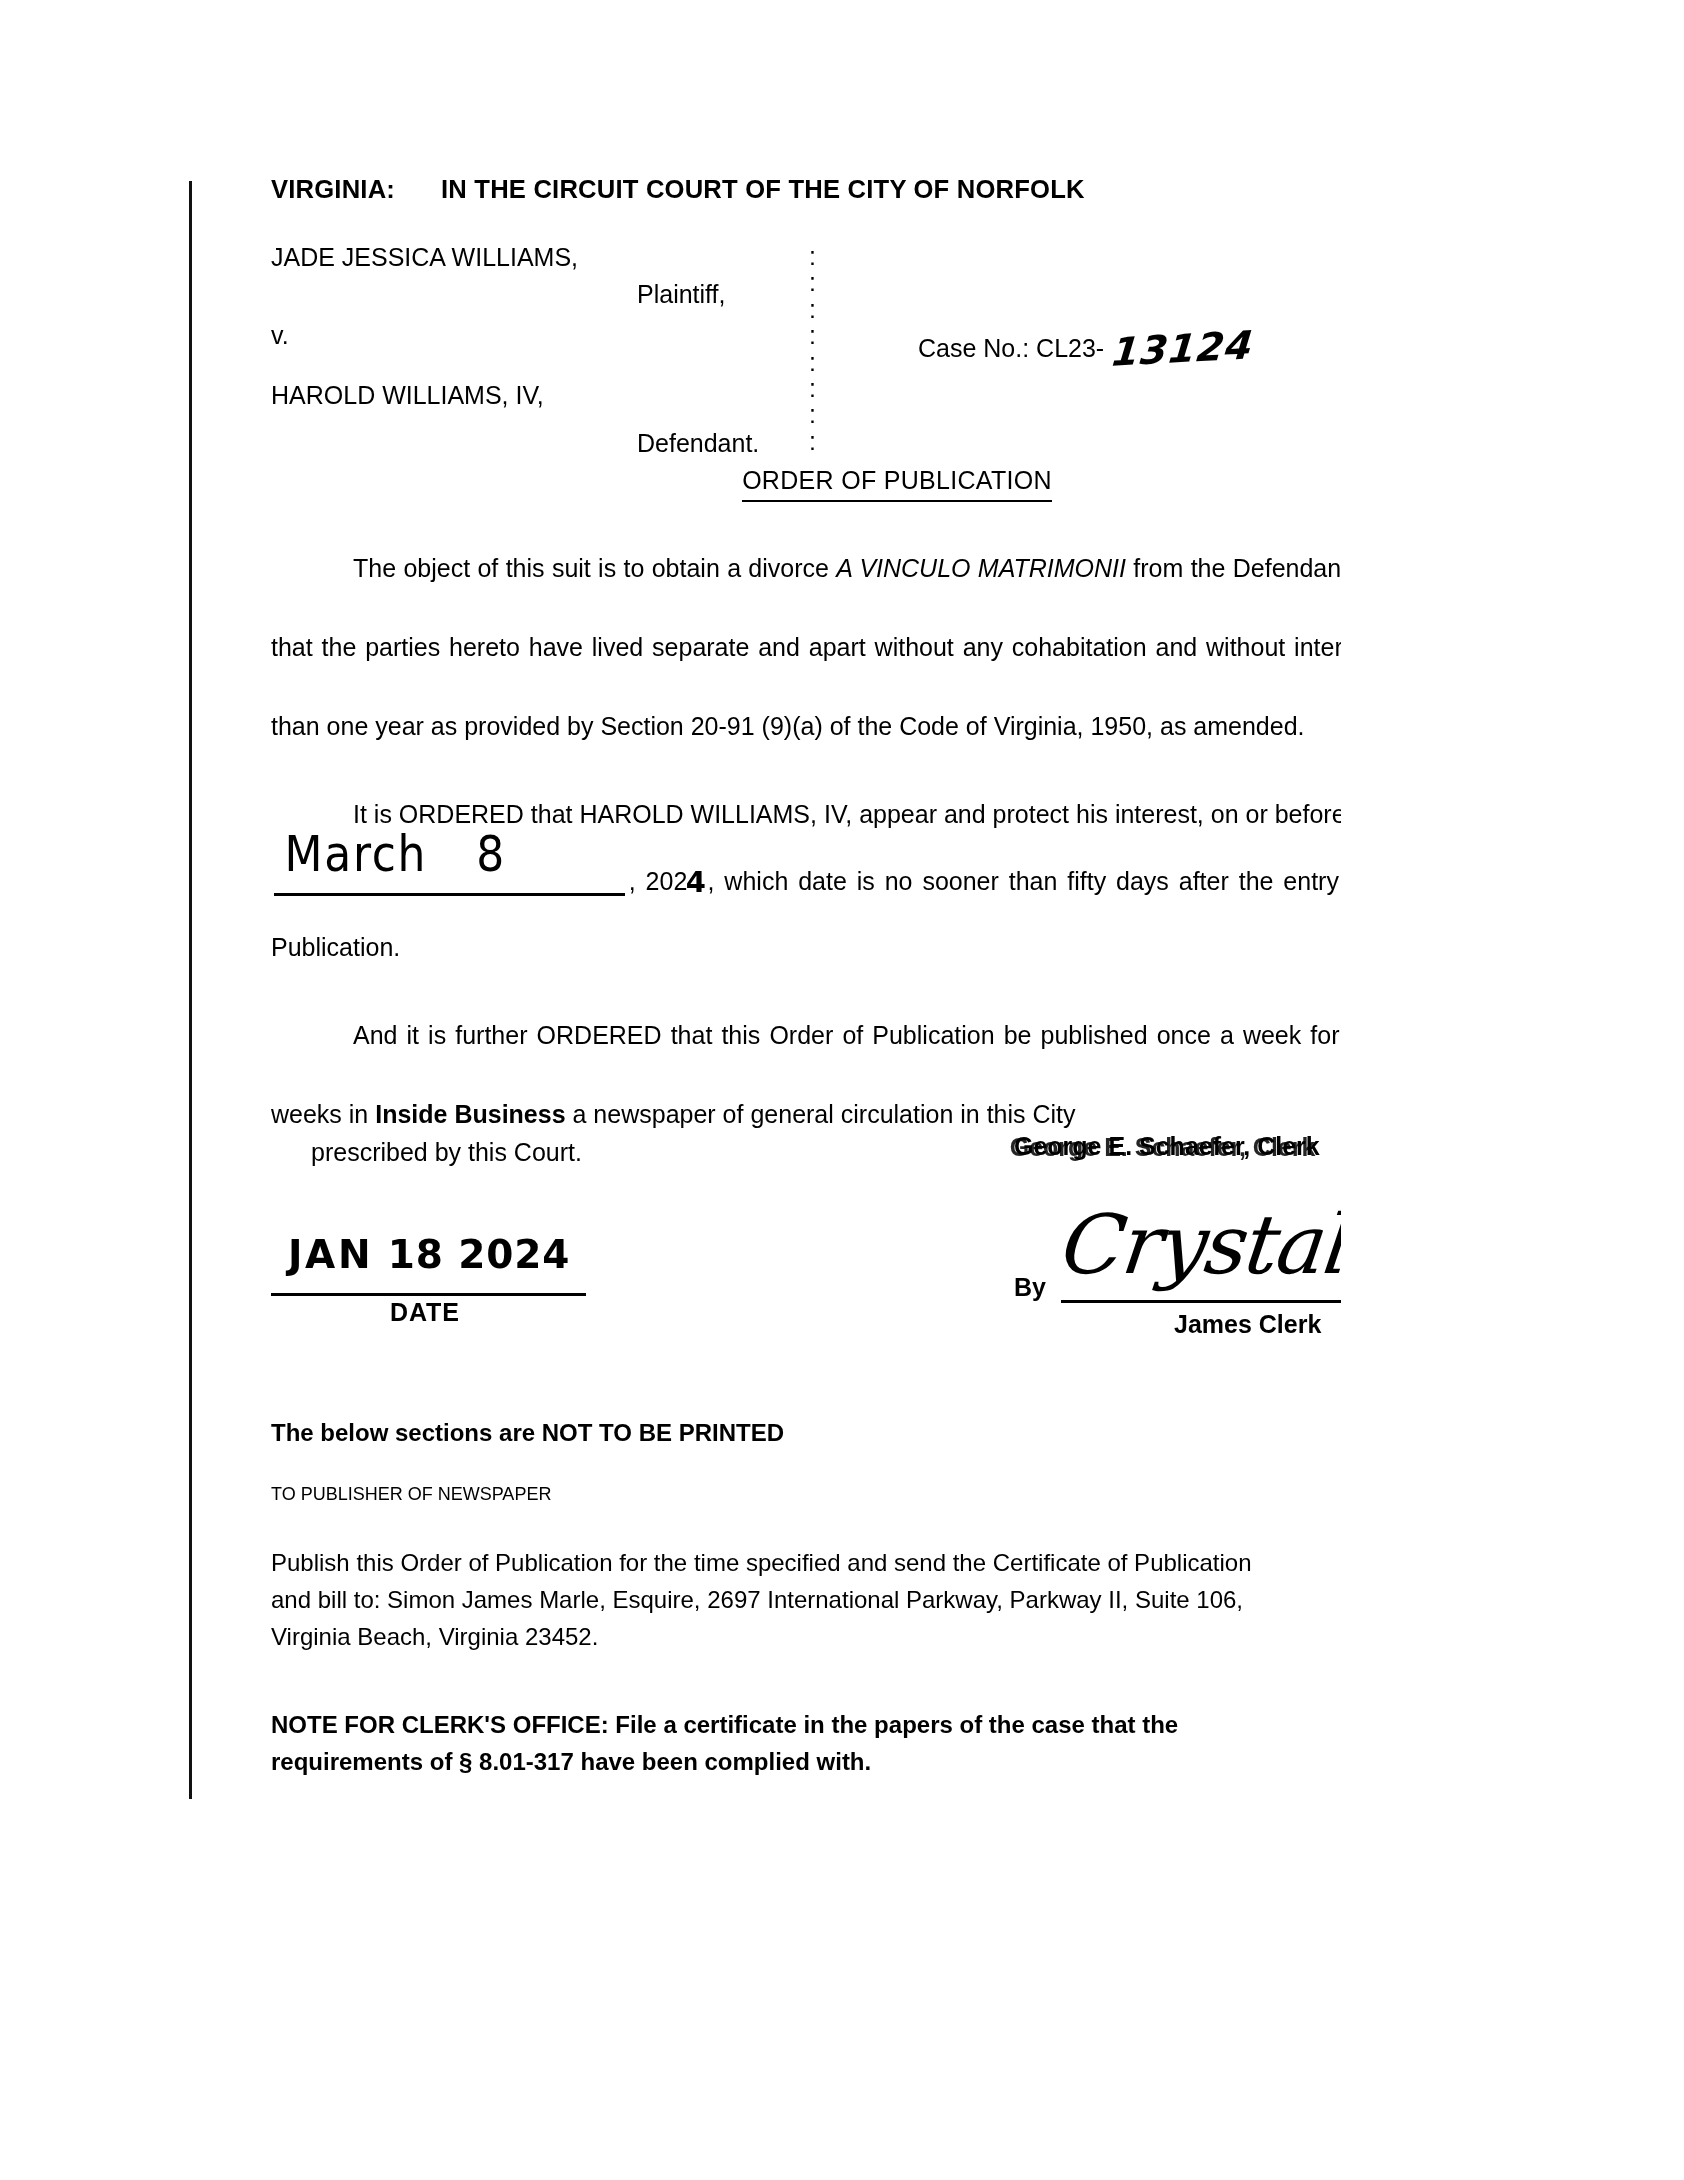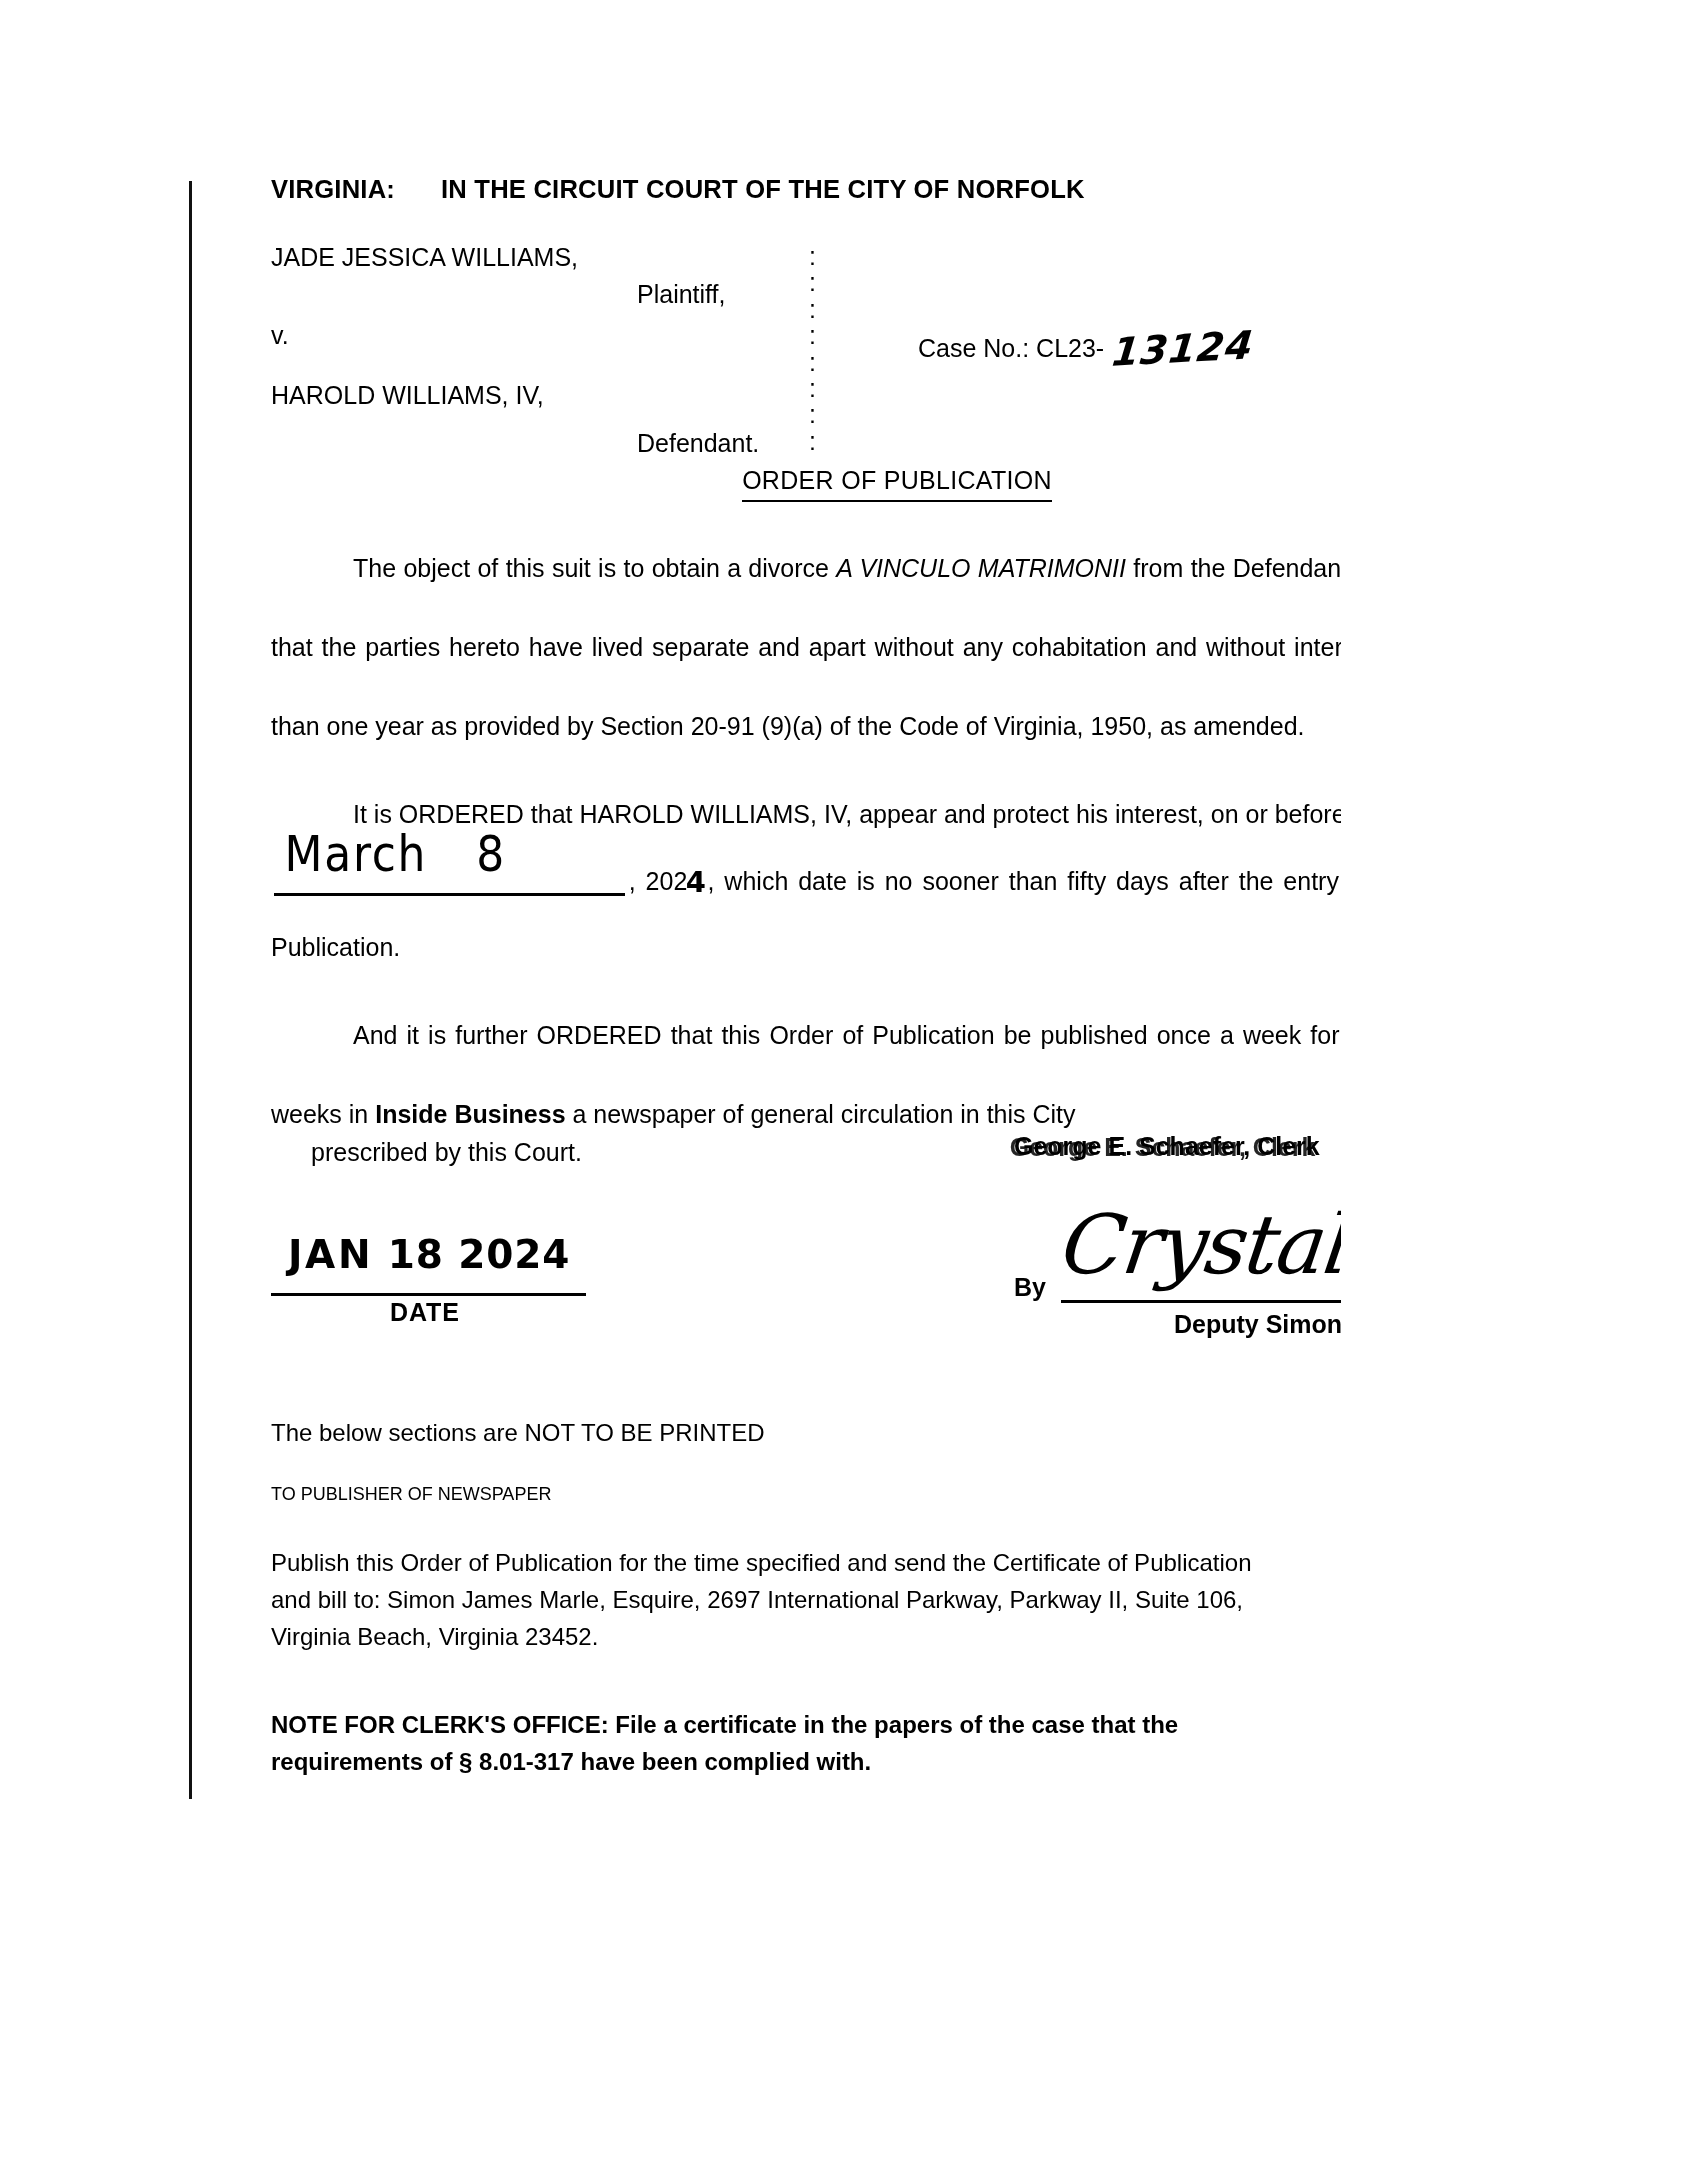--- a/index.html
+++ b/index.html
@@ -236,21 +236,21 @@
     left: 119px;
     top: 160px;
     font-size: 25px;
     font-weight: bold;
     letter-spacing: 0.9px;
   }
 
   
   .notice-bold {
     font-size: 24px;
-    font-weight: normal;
+    font-weight: bold;
     margin: 0 0 37px 0;
     white-space: nowrap;
   }
   .notice-plain {
     font-size: 18px;
     margin: 0 0 39px 0;
     white-space: nowrap;
   }
   .publisher-block {
     font-size: 24px;
@@ -317,21 +317,21 @@
       <div class="prescribed">prescribed by this Court.</div>
 
       <div class="clerk-name">
         <span class="smear">George E. Schaefer, Clerk</span>
         <span>George E. Schaefer, Clerk</span>
       </div>
 
       <div class="hand-sign">Crystal Daniels</div>
       <div class="sig-by">By</div>
       <div class="sig-rule"></div>
-      <div class="deputy-label">Deputy Simon</div>
+      <div class="deputy-label">James Clerk</div>
 
       <div class="date-stamp">
         <span class="mon">JAN</span>
         <span>18</span>
         <span class="yr">2024</span>
       </div>
       <div class="date-rule"></div>
       <div class="date-label">DATE</div>
     </div>
 

